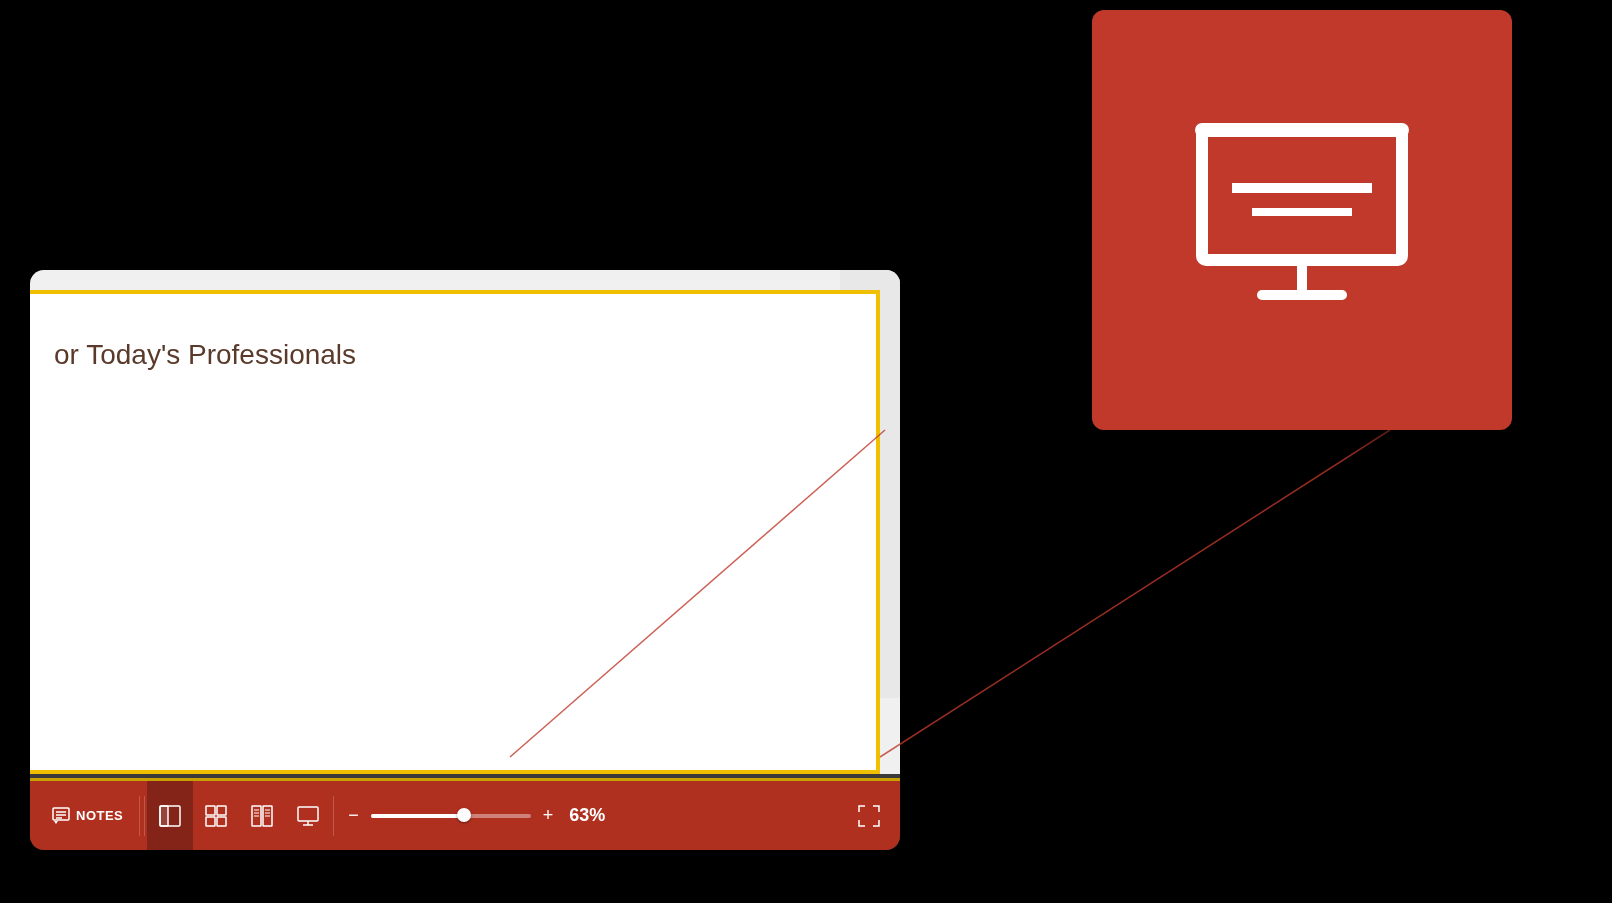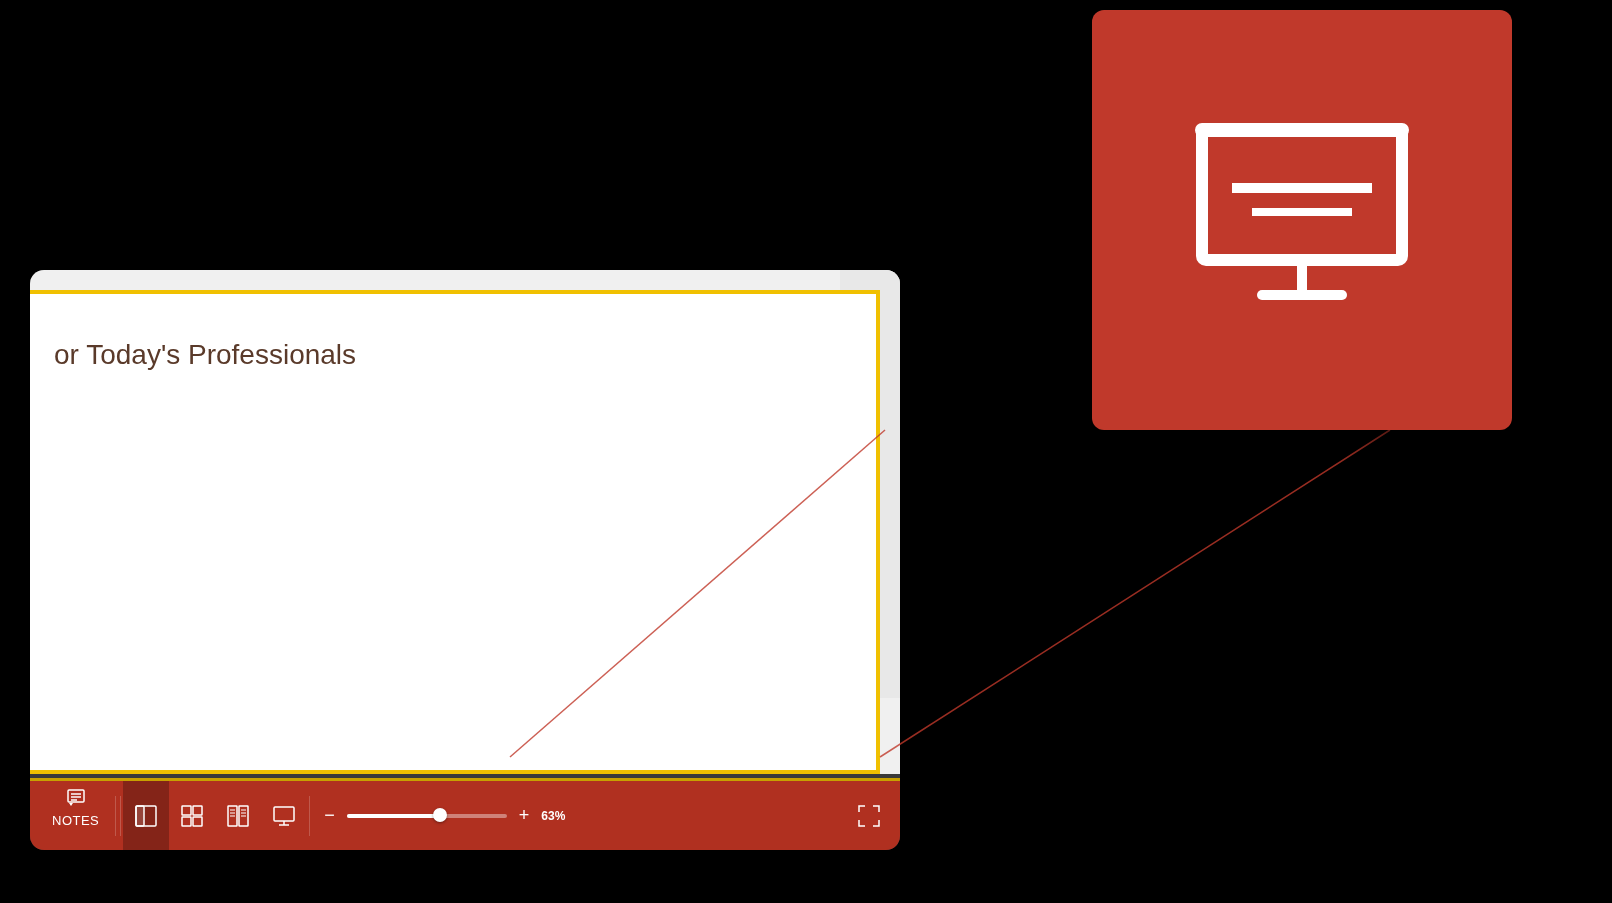--- a/index.html
+++ b/index.html
@@ -17,20 +17,21 @@
     .main-window {
       position: absolute;
       left: 30px;
       top: 270px;
       width: 870px;
       height: 580px;
       background: #3a3a3a;
       border-radius: 14px;
       overflow: hidden;
       box-shadow: 0 10px 40px rgba(0,0,0,0.7);
+      text-align: right;
     }
 
     
     .slide-area {
       position: absolute;
       top: 0;
       left: 0;
       right: 0;
       bottom: 76px;
       background: #f0f0f0;
@@ -71,28 +72,27 @@
       padding: 0 8px;
       gap: 0;
       border-top: 3px solid #c8a000;
     }
 
     .toolbar-btn {
       display: flex;
       align-items: center;
       gap: 6px;
       color: white;
-      padding: 8px 14px;
+      padding: 0 14px;
       cursor: pointer;
       font-size: 13px;
-      font-weight: 400;
+      font-weight: 700;
       letter-spacing: 0.5px;
       white-space: nowrap;
       height: 100%;
-      flex-direction: column;
     }
 
     .toolbar-separator {
       width: 1px;
       height: 40px;
       background: rgba(255,255,255,0.2);
       margin: 0 2px;
     }
 
     .toolbar-icon-btn {
@@ -149,21 +149,21 @@
       width: 14px;
       height: 14px;
       background: white;
       border-radius: 50%;
       transform: translateX(-50%);
       box-shadow: 0 1px 3px rgba(0,0,0,0.4);
       cursor: pointer;
     }
 
     .zoom-percent {
-      font-size: 12px;
+      font-size: 18px;
       color: white;
       font-weight: 600;
       min-width: 40px;
     }
 
     
     .zoom-fit-btn {
       display: flex;
       align-items: center;
       justify-content: center;

